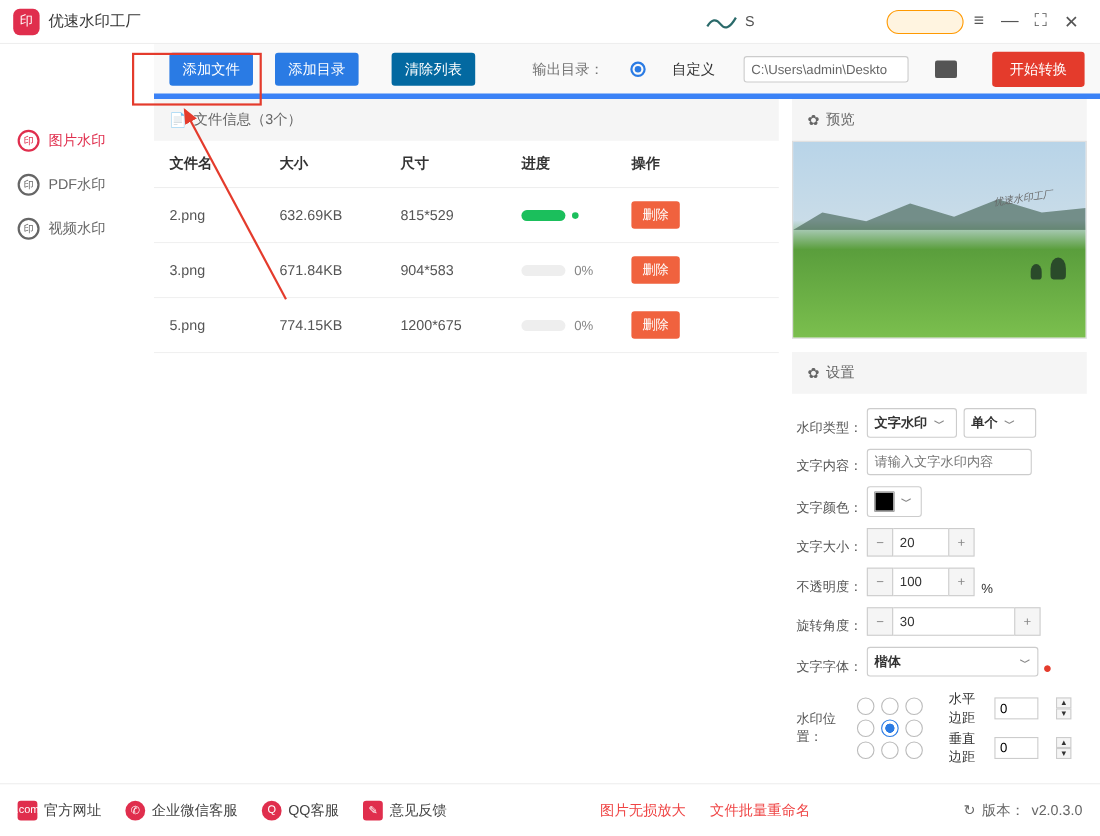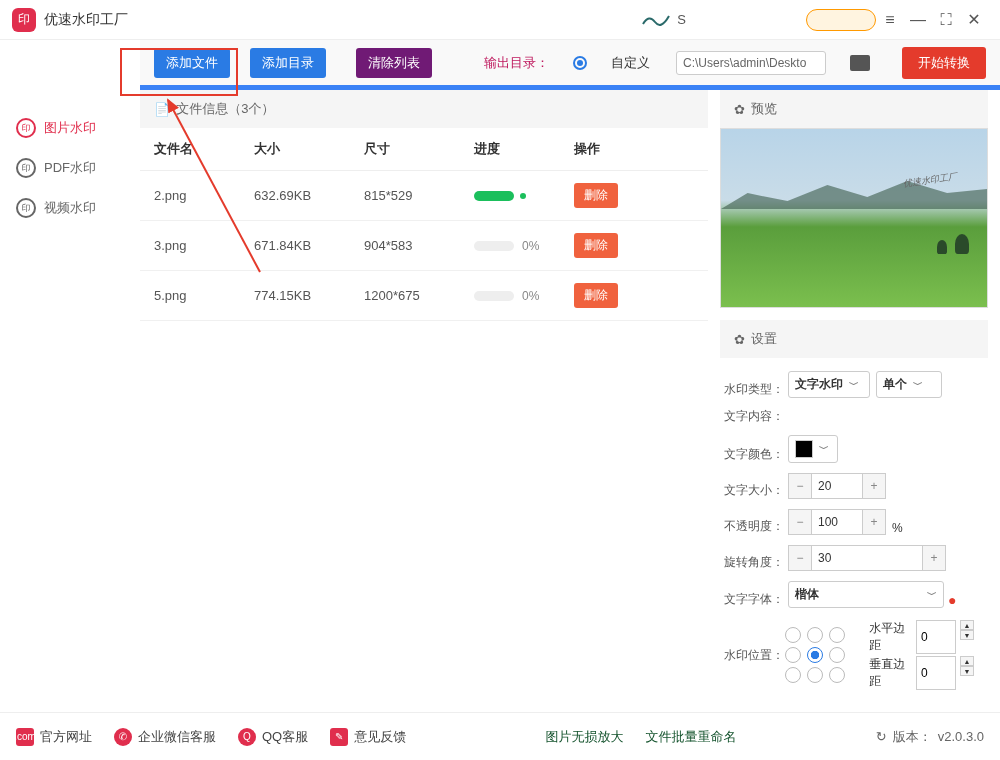--- a/index.html
+++ b/index.html
@@ -11,24 +11,24 @@
 .app-title { font-size: 14px; color: #333; }
 .titlebar .spacer { flex: 1; }
 .t-badge { width: 70px; height: 22px; border: 1px solid #f90; border-radius: 11px; background: #fff4e0; }
 .win-btn { width: 28px; height: 28px; display: flex; align-items: center; justify-content: center; color: #555; cursor: pointer; font-size: 16px; }
 .scribble { width: 30px; height: 20px; color: #2a6a6a; margin-right: 6px; }
 
 
 .toolbar { height: 50px; background: #f9f9f9; border-bottom: 5px solid #3b82f6; display: flex; align-items: center; padding: 0 14px; gap: 20px; margin-left: 140px; }
 .btn { padding: 6px 12px; border-radius: 3px; font-size: 13px; cursor: pointer; border: none; color: #fff; }
 .btn-blue { background: #2a7be4; }
-.btn-orange { background: #701a75; padding-left: 12px; }
+.btn-orange { background: #0369a1; padding-left: 12px; }
 .btn-red { background: #e43b2c; }
 .toolbar .spacer { flex: 1; }
-.out-label { color: #be185d; margin-right: 4px; }
+.out-label { color: #737373; margin-right: 4px; }
 .radio-dot { width: 14px; height: 14px; border: 2px solid #2a7be4; border-radius: 50%; display: inline-flex; align-items: center; justify-content: center; margin-right: 4px; }
 .radio-dot::after { content: ""; width: 6px; height: 6px; background: #2a7be4; border-radius: 50%; }
 .path-input { width: 150px; padding: 4px 6px; border: 1px solid #ccc; border-radius: 3px; font-size: 12px; color: #666; }
 .folder-icon { width: 20px; height: 16px; background: #555; border-radius: 2px; margin-left: 4px; cursor: pointer; }
 .red-box { position: absolute; border: 2px solid #e43b2c; pointer-events: none; }
 
 
 .main { display: flex; height: 620px; }
 .sidebar { width: 140px; padding: 18px 0; }
 .side-item { display: flex; align-items: center; padding: 10px 16px; cursor: pointer; color: #666; gap: 8px; }
@@ -62,32 +62,32 @@
 .sel .chev { color: #888; font-size: 10px; }
 .txt-input { border: 1px solid #ccc; border-radius: 3px; padding: 4px 6px; font-size: 12px; width: 150px; }
 .color-sw { width: 18px; height: 18px; background: #000; border: 1px solid #ccc; }
 .stepper { display: flex; align-items: center; }
 .step-btn { width: 24px; height: 26px; border: 1px solid #ccc; background: #f5f5f5; cursor: pointer; display: flex; align-items: center; justify-content: center; color: #888; }
 .step-val { width: 50px; height: 26px; border-top: 1px solid #ccc; border-bottom: 1px solid #ccc; display: flex; align-items: center; padding: 0 6px; font-size: 12px; }
 .pos-grid { display: grid; grid-template-columns: repeat(3, 18px); gap: 4px; }
 .pos-cell { width: 16px; height: 16px; border: 1px solid #bbb; border-radius: 50%; cursor: pointer; }
 .pos-cell.sel-pos { border-color: #2a7be4; background: radial-gradient(circle, #2a7be4 40%, #fff 45%); }
 .margin-group { margin-left: 12px; }
-.margin-row { display: flex; gap: 4px; margin: 2px 10px; font-size: 12px; }
+.margin-row { display: flex; align-items: center; gap: 16px; margin: 2px 10px; font-size: 12px; }
 .margin-input { width: 40px; border: 1px solid #ccc; padding: 2px 4px; font-size: 12px; }
 .spin { display: flex; flex-direction: column; }
 .spin div { width: 14px; height: 10px; border: 1px solid #ccc; font-size: 7px; display: flex; align-items: center; justify-content: center; cursor: pointer; background: #f5f5f5; }
 .warn { color: #e43b2c; font-size: 14px; margin-left: 4px; }
 
 
 .footer { position: absolute; bottom: 0; left: 0; right: 0; height: 48px; border-top: 1px solid #eee; display: flex; align-items: center; padding: 0 16px; gap: 22px; font-size: 13px; }
 .f-link { display: flex; align-items: center; gap: 6px; color: #444; cursor: pointer; }
 .f-ico { width: 18px; height: 18px; background: #e02e4d; border-radius: 3px; display: flex; align-items: center; justify-content: center; color: #fff; font-size: 10px; }
 .f-ico.round { border-radius: 50%; }
-.f-red { color: #14532d; }
+.f-red { color: #ef4444; }
 .footer .spacer { flex: 1; }
 .ver { color: #666; display: flex; align-items: center; gap: 6px; }
 
 .arrow { position: absolute; pointer-events: none; }
 </style>
 </head>
 <body>
 
 <div class="titlebar">
   <div class="logo">印</div>
@@ -213,20 +213,21 @@
             <span>文字水印</span>
             <span class="chev">﹀</span>
           </div>
         <div class="sel" style="width:66px;margin-left:6px">
             <span>单个</span>
             <span class="chev">﹀</span>
           </div>
       </div>
       <div class="setting-row">
         <span class="setting-label">文字内容：</span>
+        <input class="txt-input" placeholder="请输入文字水印内容" style="">
       </div>
       <div class="setting-row">
         <span class="setting-label">文字颜色：</span>
         <div class="sel" style="width:50px">
             <span class="color-sw"></span>
             <span class="chev">﹀</span>
           </div>
       </div>
       <div class="setting-row">
         <span class="setting-label">文字大小：</span>

